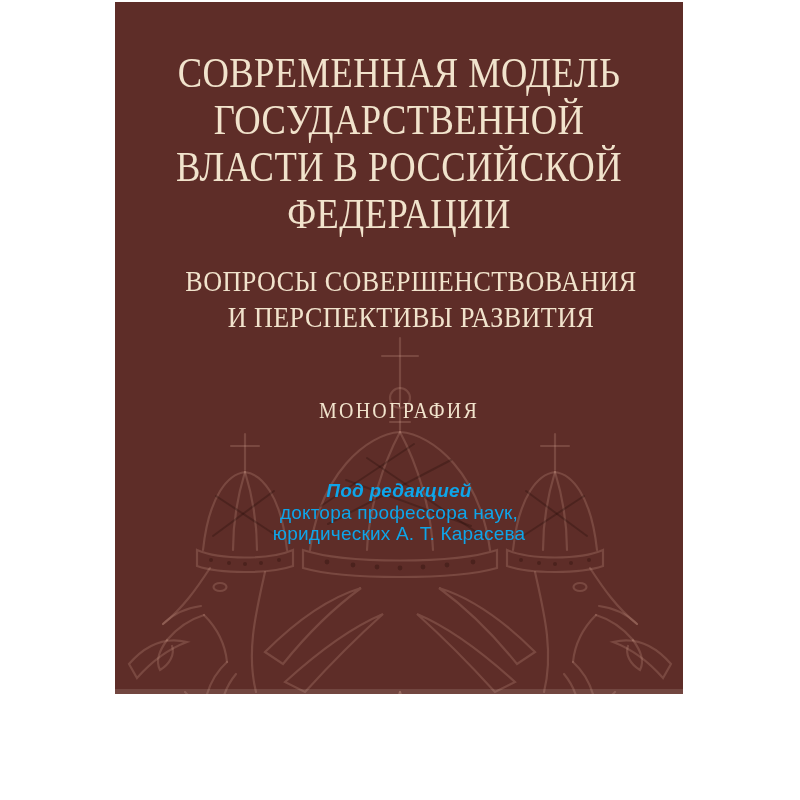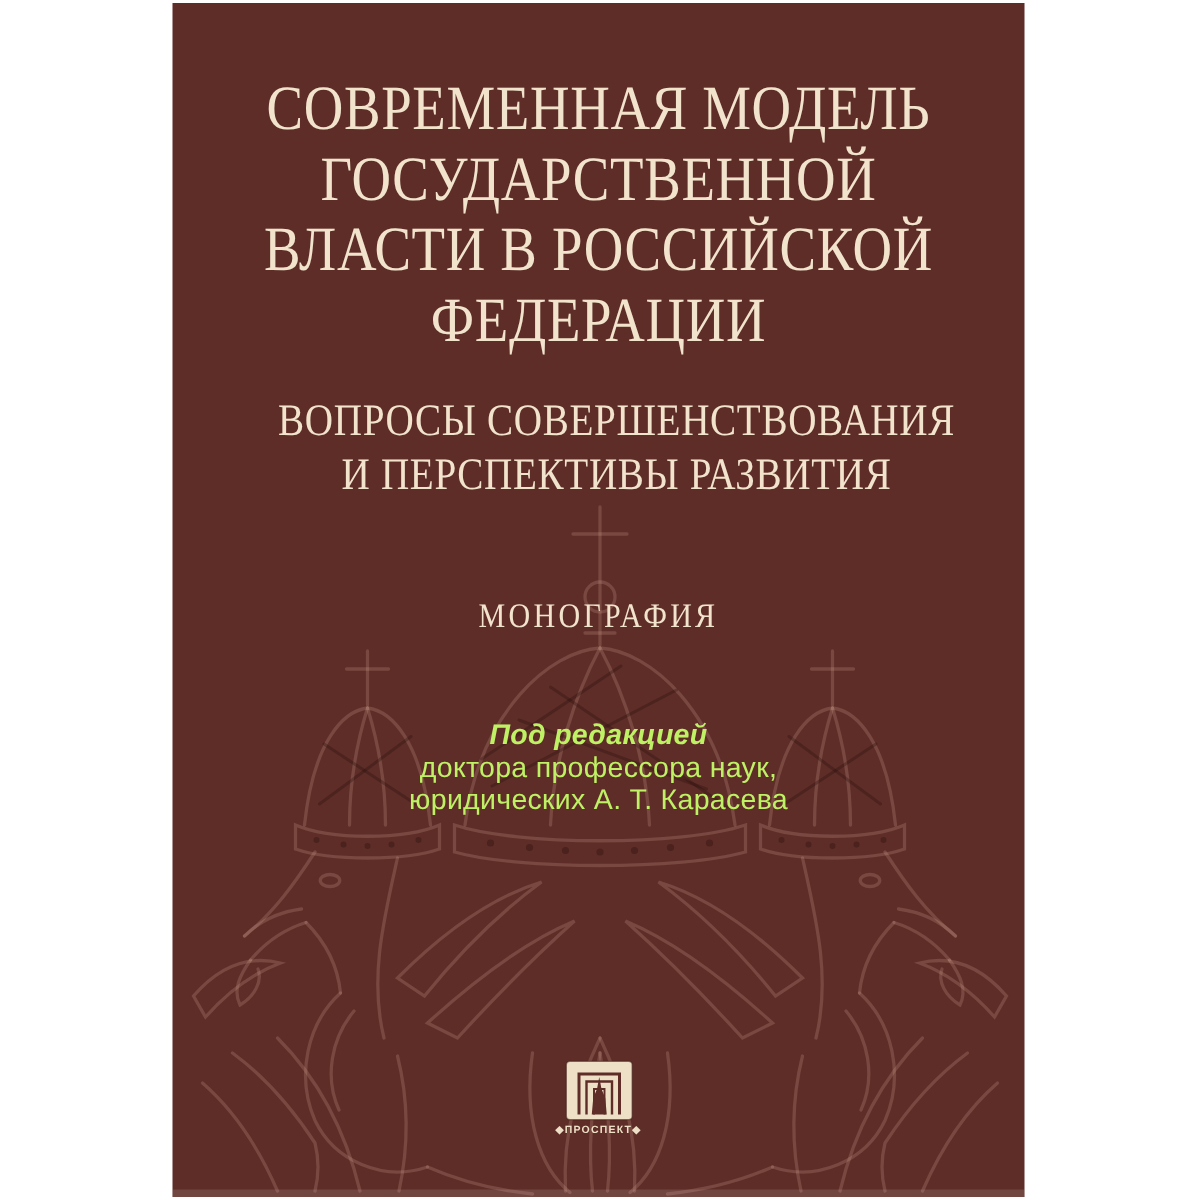--- a/index.html
+++ b/index.html
@@ -1,35 +1,35 @@
 <!DOCTYPE html>
 <html><head>
 <meta charset="utf-8">
 <style>
   html,body{margin:0;padding:0;}
   .page{
     position:relative;width:800px;height:800px;background:#ffffff;
     overflow:hidden;font-family:"Liberation Serif",serif;
   }
   .cover{
-    position:absolute;left:115px;top:2px;width:568px;height:796px;
+    position:absolute;left:115px;top:2px;width:568px;height:692px;
     background:#5E2D28;overflow:hidden;
   }
   .watermark{position:absolute;left:0;top:0;width:568px;height:796px;}
   .wm{fill:none;stroke:rgba(228,182,158,0.20);stroke-width:2.2;stroke-linecap:round;}
   .wm-dark{fill:none;stroke:rgba(32,9,7,0.28);stroke-width:2;stroke-linecap:round;}
   .wm-dot{fill:rgba(32,9,7,0.30);stroke:none;}
   .txt{position:absolute;left:0;width:100%;text-align:center;color:#F1E3CC;}
   .serifline{transform:scaleX(0.87);transform-origin:50% 50%;}
   .title-block{top:48px;font-size:42px;line-height:47px;letter-spacing:0.5px;}
   .subtitle-block{top:261px;font-size:30px;line-height:36px;letter-spacing:0.5px;padding-left:12px;}
   .monograph{top:397px;font-size:23px;line-height:23px;letter-spacing:2.5px;}
   .editor-block{
     top:478px;font-family:"Liberation Sans",sans-serif;
-    font-size:19px;line-height:21.5px;color:#bef264;letter-spacing:0.2px;
+    font-size:19px;line-height:21.5px;color:#0ea5e9;letter-spacing:0.2px;
   }
   .editor-line1{font-weight:bold;font-style:italic;}
   .bold{font-weight:normal;}
   .publisher{position:absolute;left:50%;top:705px;transform:translateX(-50%);
     width:60px;text-align:center;}
   .publisher svg{display:block;margin:0 auto;}
   .publisher-name{
     margin-top:2px;font-family:"Liberation Sans",sans-serif;font-weight:bold;
     font-size:7px;letter-spacing:0.8px;color:#EDE0C6;white-space:nowrap;
   }

